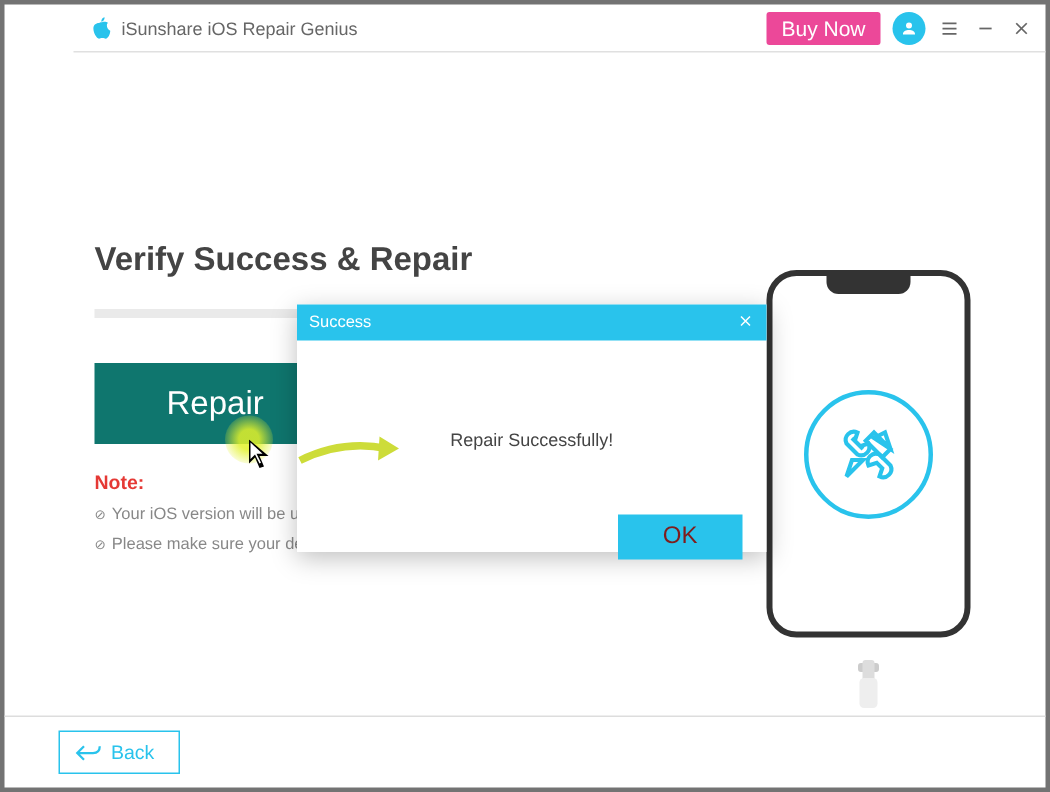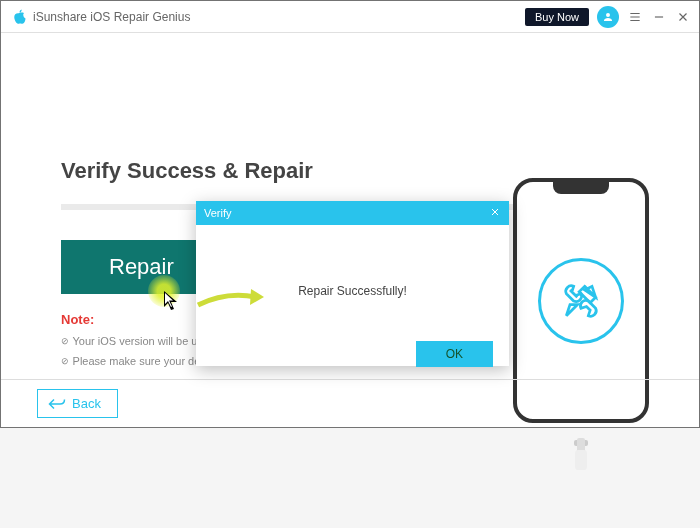--- a/index.html
+++ b/index.html
@@ -1,22 +1,22 @@
 <!DOCTYPE html>
 <html><head>
   <meta charset="utf-8">
   <style>
     * { margin: 0; padding: 0; box-sizing: border-box; font-family: "Segoe UI", Arial, sans-serif; }
     body { width: 700px; height: 528px; background: #f5f5f5; position: relative; overflow: hidden; }
-    .app { width: 700px; height: 428px; background: #fff; border: 1px solid #737373; position: relative; }
+    .app { width: 700px; height: 528px; background: #fff; border: 3px solid #737373; position: relative; padding-left: 46px; }
     .titlebar { height: 32px; border-bottom: 1px solid #e0e0e0; display: flex; align-items: center; padding: 0 8px; }
     .logo { width: 18px; height: 18px; margin-right: 6px; }
     .title { font-size: 12px; color: #666; flex: 0 0 auto; }
     .titlebar-right { margin-left: auto; display: flex; align-items: center; gap: 8px; }
-    .buy-btn { background: #0f172a; color: #fff; font-size: 11px; padding: 3px 10px; border-radius: 2px; cursor: pointer; }
+    .buy-btn { background: #ec4899; color: #fff; font-size: 14px; padding: 3px 10px; border-radius: 2px; cursor: pointer; }
     .user-circle { width: 22px; height: 22px; border-radius: 50%; background: #29c3ec; display: flex; align-items: center; justify-content: center; cursor: pointer; }
     .user-circle svg { width: 12px; height: 12px; fill: #fff; }
     .menu-icon, .min-icon, .close-icon { width: 16px; height: 16px; display: flex; align-items: center; justify-content: center; cursor: pointer; color: #666; }
     .content { position: absolute; top: 32px; left: 0; right: 0; bottom: 48px; padding: 0; }
     .main-area { position: relative; padding: 0 60px; }
     .heading { font-size: 22px; color: #444; font-weight: 700; margin-top: 125px; margin-bottom: 20px; }
     .progress-bar { width: 100%; height: 6px; background: #eaeaea; margin-bottom: 30px; }
     .repair-btn { background: #0f766e; color: #fff; font-size: 22px; padding: 14px 48px; border: none; cursor: pointer; font-weight: 300; }
     .note-block { margin-top: 18px; }
     .note-label { color: #e53935; font-size: 13px; font-weight: bold; }
@@ -30,21 +30,21 @@
     .phone-cable { position: absolute; bottom: -14px; left: 50%; transform: translateX(-50%); width: 8px; height: 14px; background: #ddd; border-radius: 2px 2px 0 0; }
     .phone-cable::after { content: ''; position: absolute; left: -2px; top: 12px; width: 12px; height: 20px; background: #eee; border-radius: 3px; }
     .phone-cable-head { position: absolute; bottom: -8px; left: 50%; transform: translateX(-50%); width: 14px; height: 6px; background: #ccc; border-radius: 2px; }
     .bottom-bar { position: absolute; bottom: 0; left: 0; right: 0; height: 48px; border-top: 1px solid #ddd; display: flex; align-items: center; padding: 0 36px; }
     .back-btn { border: 1px solid #29c3ec; color: #29c3ec; background: #fff; padding: 6px 16px 6px 10px; font-size: 13px; display: flex; align-items: center; gap: 6px; cursor: pointer; }
     .modal { position: absolute; left: 195px; top: 200px; width: 313px; height: 165px; background: #fff; box-shadow: 0 4px 16px rgba(0,0,0,0.25); z-index: 20; }
     .modal-header { height: 24px; background: #29c3ec; display: flex; align-items: center; padding: 0 8px; color: #fff; font-size: 11px; }
     .modal-header .mclose { margin-left: auto; cursor: pointer; }
     .modal-body { height: 100px; display: flex; align-items: center; justify-content: center; font-size: 12px; color: #444; margin-top: 16px; }
     .modal-footer { display: flex; justify-content: flex-end; padding: 0 16px 12px; }
-    .ok-btn { background: #29c3ec; color: #14532d; border: none; padding: 6px 30px; font-size: 12px; cursor: pointer; }
+    .ok-btn { background: #29c3ec; color: #7f1d1d; border: none; padding: 6px 30px; font-size: 16px; cursor: pointer; }
     .cursor { position: absolute; left: 163px; top: 290px; z-index: 30; }
     .cursor-glow { width: 32px; height: 32px; background: radial-gradient(circle, rgba(226,242,42,0.85) 30%, rgba(226,242,42,0.2) 70%); border-radius: 50%; position: absolute; left: -16px; top: -16px; }
     .arrow-annot { position: absolute; left: 195px; top: 282px; z-index: 25; pointer-events: none; }
   </style>
 </head>
 <body>
 
 <div class="app">
   <div class="titlebar">
     <span class="logo">
@@ -115,21 +115,21 @@
     <button class="back-btn">
       <svg width="18" height="12" viewBox="0 0 24 16">
         <path fill="none" stroke="#29c3ec" stroke-width="2" d="M8 2L2 8l6 6M2 8h14c4 0 6-2 6-6"></path>
       </svg>
       <span>Back</span>
     </button>
   </div>
 
   <div class="modal">
     <div class="modal-header">
-      <span>Verify</span>
+      <span>Success</span>
       <span class="mclose">
         <svg width="12" height="12" viewBox="0 0 24 24">
             <path stroke="#fff" stroke-width="2" d="M6 6l12 12M18 6L6 18"></path>
           </svg>
       </span>
     </div>
     <div class="modal-body">Repair Successfully!</div>
     <div class="modal-footer">
       <button class="ok-btn">OK</button>
     </div>

